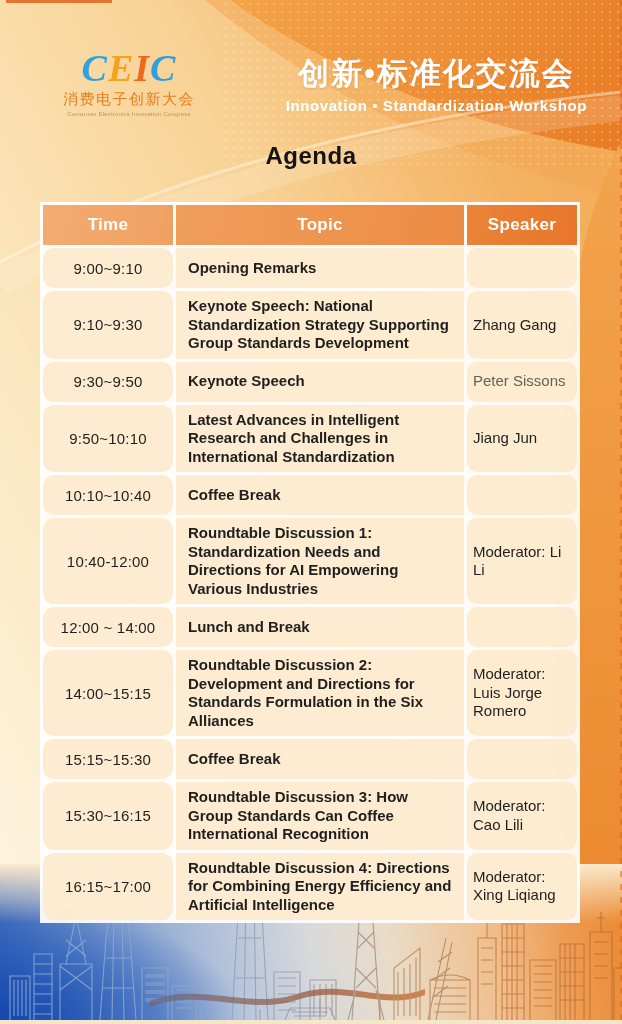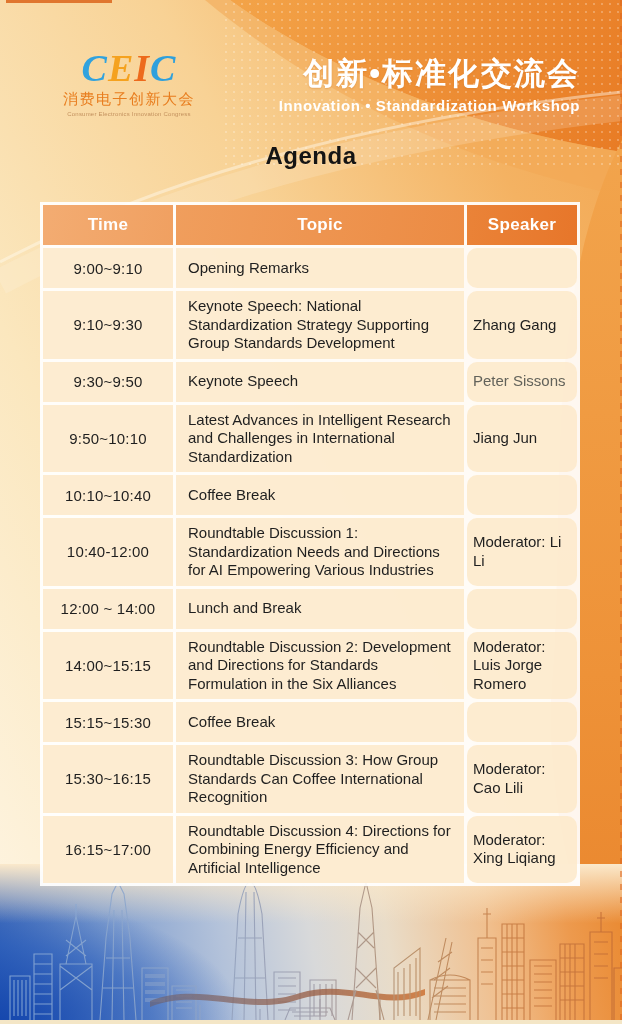--- a/index.html
+++ b/index.html
@@ -31,21 +31,21 @@
     position:absolute; top:0; right:0; width:2px; height:100%; opacity:.55; pointer-events:none;
     background-image: repeating-linear-gradient(to bottom, #DC641E 0 6px, transparent 6px 13px);
   }
 
   
   .logo { position:absolute; left:44px; top:48px; width:170px; text-align:center; }
   .logo-letters { font-size:38px; font-weight:800; font-style:italic; letter-spacing:1px; line-height:40px;font-family:Liberation Serif, serif; }
   .logo-cn { font-size:15px; font-weight:normal; color:#E87D1E; letter-spacing:1.5px; margin-top:2px; }
   .logo-en { font-size:6px; color:#C3915E; letter-spacing:.2px; margin-top:2px; }
 
-  .titles { position:absolute; right:42px; top:56px; text-align:right; color:#FFFFFF; }
+  .titles { position:absolute; right:35px; top:56px; text-align:center; color:#FFFFFF; }
   .title-cn { font-size:31px; font-weight:600; letter-spacing:2px; line-height:36px;
               text-shadow:0 1px 2px rgba(200,110,30,.35); }
   .title-en { font-size:15px; font-weight:700; letter-spacing:.6px; margin-top:5px; }
 
   .agenda-title { position:absolute; left:0; top:142px; width:622px; text-align:center;
                   font-size:24px; font-weight:600; color:#141414; letter-spacing:.5px; }
 
   
   .table-wrap { position:absolute; left:40px; top:202px; width:540px; }
   table.agenda {
@@ -57,22 +57,22 @@
     height:40px; color:#FFFFFF; font-size:17px; font-weight:bold; text-align:center;
     letter-spacing:.3px; vertical-align:middle;
   }
   th.h1 { background:linear-gradient(100deg,#F3AC72,#F0A061); }
   th.h2 { background:linear-gradient(100deg,#F09E5D,#EC8B43); }
   th.h3 { background:linear-gradient(100deg,#EA8338,#E7762A); }
   td {
     background:rgba(253,233,203,0.88); color:#1F1F1F; font-size:15px;
     vertical-align:middle; height:40px;
   }
-  td.c-time { text-align:center; letter-spacing:.2px; }
-  td.c-topic { text-align:left; padding:6px 10px 6px 12px; line-height:18.5px; }
+  td.c-time { text-align:center; letter-spacing:.2px;border-radius:11px; }
+  td.c-topic { text-align:left; padding:6px 10px 6px 12px; line-height:18.5px;font-weight:bold; }
   td.c-speaker { text-align:left; padding:4px 6px; line-height:18.5px;border-radius:10px; }
   td.c-speaker.muted { color:#62625A; }
 </style>
 </head>
 <body>
 
 <div class="page">
 
   <svg class="bg-svg" viewBox="0 0 622 1024" xmlns="http://www.w3.org/2000/svg" aria-hidden="true">
     <defs>

